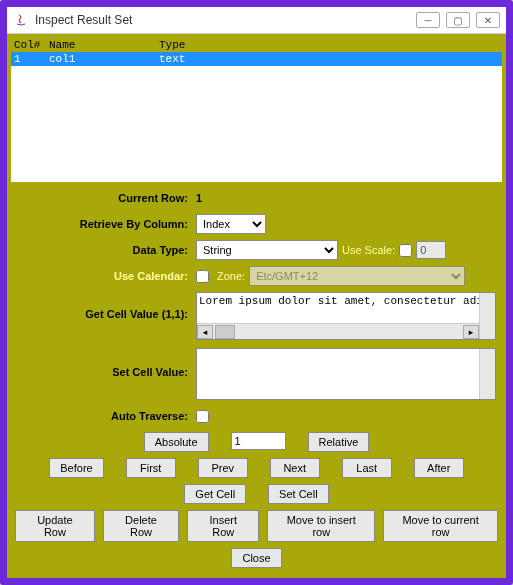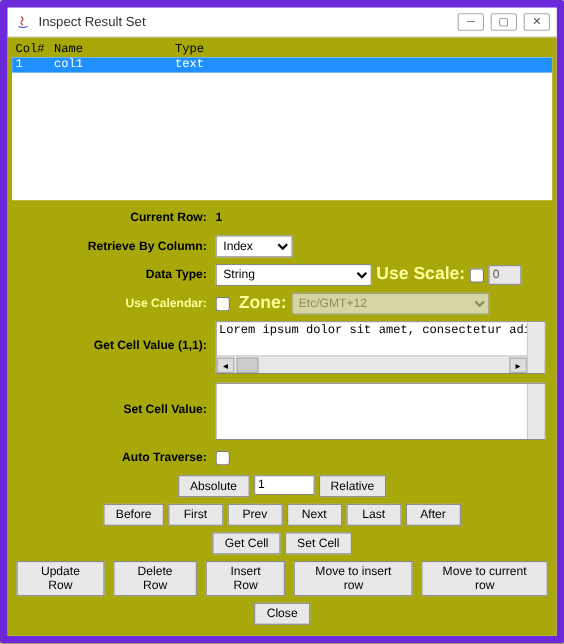--- a/index.html
+++ b/index.html
@@ -118,21 +118,21 @@
   select {
     font-family: Tahoma, Arial, sans-serif;
     font-size: 11px;
     background: #fff;
     border: 1px solid #888;
     height: 20px;
     padding: 0 2px;
   }
   .sel-small { width: 70px; }
   .sel-med { width: 142px; }
-  .sel-zone { width: 180px; background: #e8e8e8; }
+  .sel-zone { width: 216px; background: #e8e8e8; }
   input[type="text"] {
     font-family: Tahoma, Arial, sans-serif;
     font-size: 11px;
     border: 1px solid #888;
     height: 18px;
     padding: 0 3px;
   }
   input[type="checkbox"] {
     width: 13px;
     height: 13px;
@@ -221,37 +221,37 @@
     top: 0;
     right: 0;
     bottom: 0;
     width: 16px;
     background: #e8e8e8;
     border-left: 1px solid #ccc;
   }
   .btn-row {
     display: flex;
     justify-content: center;
-    gap: 4px;
+    gap: 22px;
     margin: 6px 0;
   }
   .btn-row.wide { justify-content: space-around; padding: 0 4px; gap: 8px; }
   button.btn {
     font-family: Tahoma, Arial, sans-serif;
     font-size: 11px;
     background: #e8e8e8;
     border: 1px solid #888;
     padding: 3px 10px;
     cursor: pointer;
     min-width: 50px;
   }
   .abs-input { width: 55px; }
   .inline-label {
-    font-weight: bold;
-    font-size: 16px;
+    font-weight: normal;
+    font-size: 11px;
     margin: 0 4px;
   }
   .inline-label.light { color: #ffff99; }
 </style>
 </head>
 <body>
 
 <div class="window">
   <div class="titlebar">
     <span class="app-icon">

